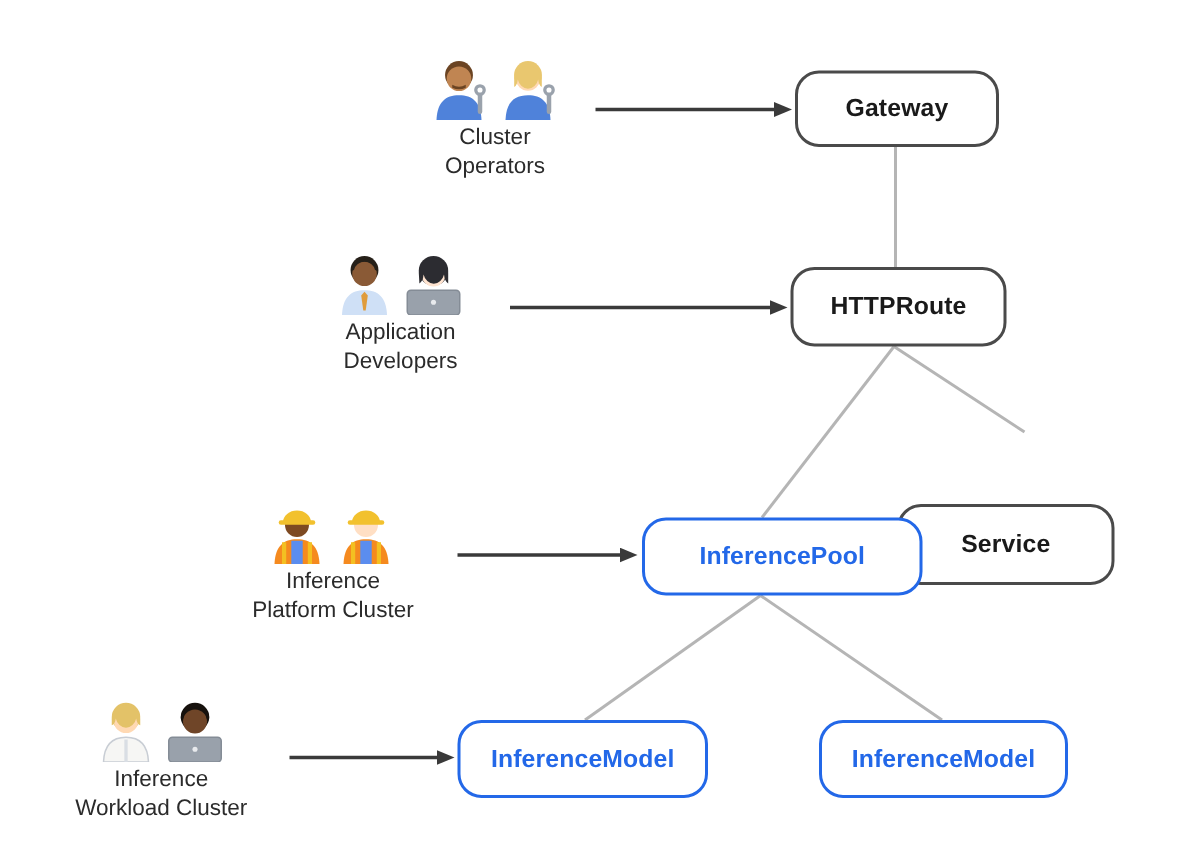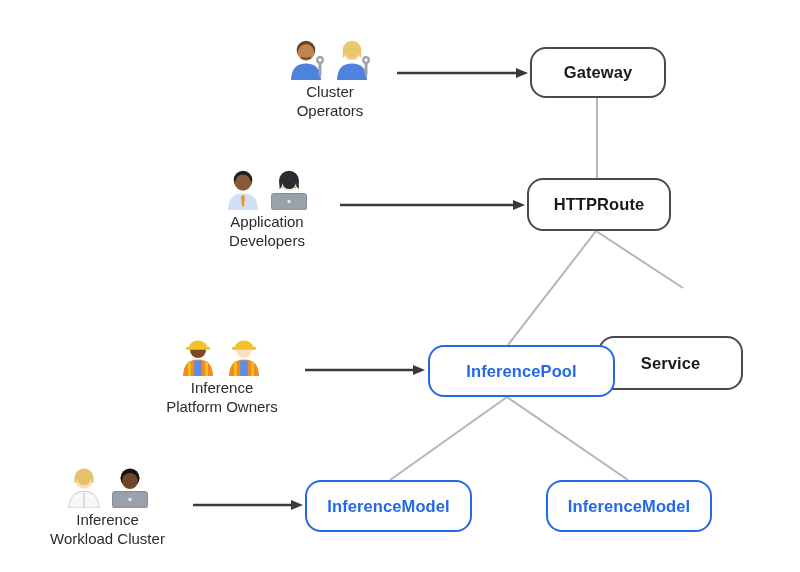--- a/index.html
+++ b/index.html
@@ -165,21 +165,21 @@
         <rect x="14.2" y="28.5" width="7.6" height="15.5" fill="#5b8def"></rect>
         <rect x="8" y="29.5" width="2.8" height="14.5" fill="#f3c021"></rect>
         <rect x="25.2" y="29.5" width="2.8" height="14.5" fill="#f3c021"></rect>
         <circle cx="18" cy="18" r="8" fill="#ffdfc4"></circle>
         <path d="M8.7,16 a9.3,7.6 0 0 1 18.6,0 Z" fill="#f2c12e"></path>
         <rect x="5.8" y="14.8" width="24.4" height="3" rx="1.5" fill="#f2c12e"></rect>
       </g>
     </svg>
     <div class="plabel">
       <span>Inference</span>
-      <span>Platform Owners</span>
+      <span>Platform Cluster</span>
     </div>
   </div>
 
   <div class="persona" id="p-workload">
     <svg class="picon" width="84" height="44" viewBox="0 0 84 44">
       <g>
         <path d="M3,44 C3.5,32 9,27.5 18,27.5 C27,27.5 32.5,32 33,44 Z" fill="#f6f6f4" stroke="#c8cdd4" stroke-width="1"></path>
         <rect x="16.9" y="29" width="2.2" height="15" fill="#d9dee4"></rect>
         <circle cx="18" cy="14" r="9.5" fill="#e3c268"></circle>
         <circle cx="18" cy="16.5" r="8.2" fill="#ffd9b3"></circle>

